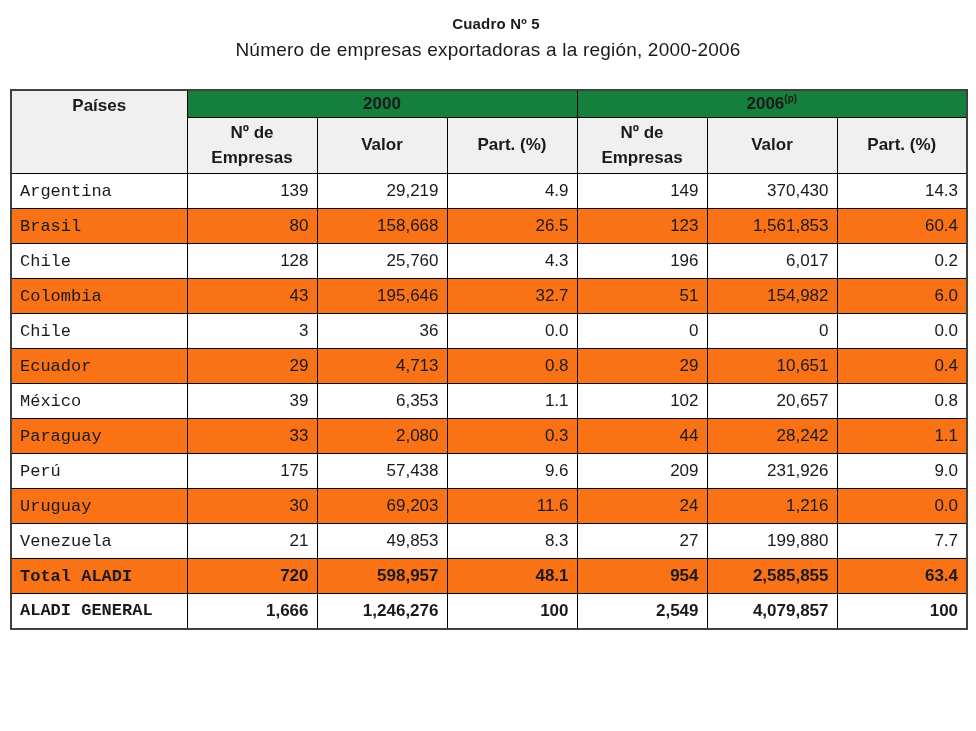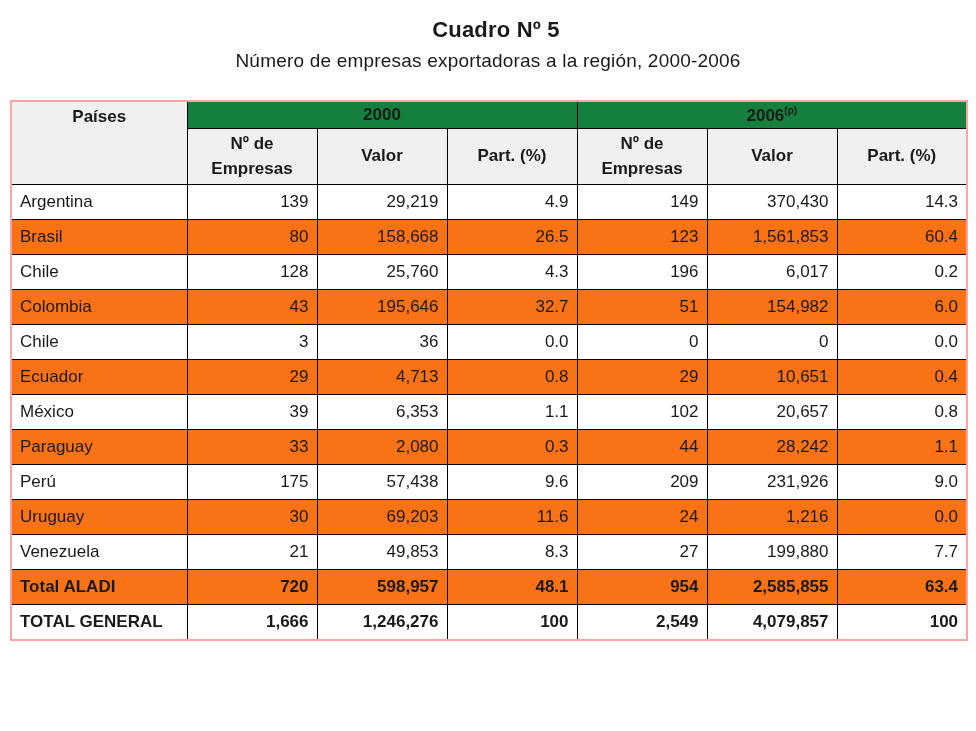--- a/index.html
+++ b/index.html
@@ -5,29 +5,29 @@
   * { margin: 0; padding: 0; box-sizing: border-box; }
   html, body {
     width: 976px; height: 731px;
     background: #ffffff;
     font-family: "Liberation Sans", sans-serif;
     color: #1a1a1a;
   }
   .page { width: 976px; height: 731px; position: relative; }
 
   .titles { text-align: center; padding-top: 12px; }
-  .title-line1 { font-size: 22px; font-weight: bold; line-height: 1.6; letter-spacing: 0.2px; margin-left: 16px; }
+  .title-line1 { font-size: 15px; font-weight: bold; line-height: 1.6; letter-spacing: 0.2px; margin-left: 16px; }
   .title-line2 { font-size: 19px; font-weight: normal; line-height: 1.5; letter-spacing: 0.2px; }
 
   table.data {
     border-collapse: collapse;
     table-layout: fixed;
     width: 956px;
     margin: 24px 0 0 10px;
-    border: 2px solid #fca5a5;
+    border: 2px solid #404040;
   }
   table.data th, table.data td {
     border: 1px solid #000;
     font-size: 17px;
     overflow: hidden;
   }
   col.c-country { width: 176px; }
   col.c-num { width: 130px; }
 
   
@@ -51,21 +51,21 @@
     text-align: center;
     vertical-align: middle;
     height: 56px;
     white-space: pre-line;
     line-height: 1.45;
     font-size: 17px;
   }
 
   
   td { height: 35px; vertical-align: middle; background: #ffffff; }
-  td.country { text-align: left; padding-left: 8px; }
+  td.country { text-align: left; padding-left: 8px; font-family: Liberation Mono, monospace; }
   td.num { text-align: right; padding-right: 8px; }
   tr.alt td { background: #f97316; }
   tr.total td { font-weight: bold; }
 
   .footer { margin: 16px 0 0 10px; }
   .footer div { font-size: 16px; line-height: 1.65; }
 </style>
 </head>
 <body>
 
@@ -206,21 +206,21 @@
       <tr class="alt total">
         <td class="country">Total ALADI</td>
         <td class="num">720</td>
         <td class="num">598,957</td>
         <td class="num">48.1</td>
         <td class="num">954</td>
         <td class="num">2,585,855</td>
         <td class="num">63.4</td>
       </tr>
       <tr class="total">
-        <td class="country">TOTAL GENERAL</td>
+        <td class="country">ALADI GENERAL</td>
         <td class="num">1,666</td>
         <td class="num">1,246,276</td>
         <td class="num">100</td>
         <td class="num">2,549</td>
         <td class="num">4,079,857</td>
         <td class="num">100</td>
       </tr>
     </tbody>
   </table>
 

